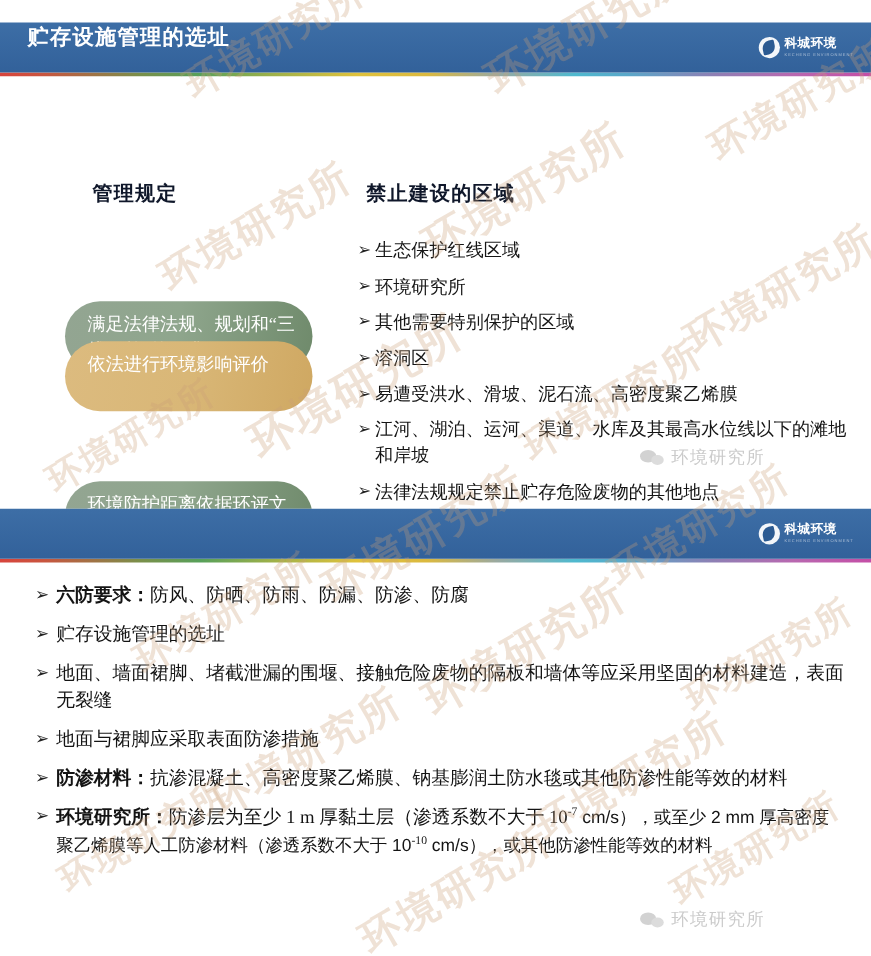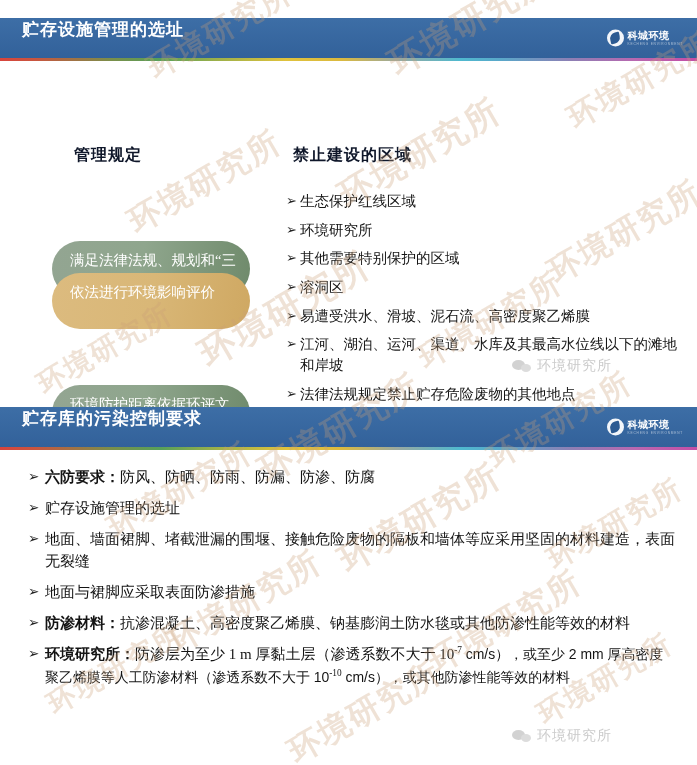--- a/index.html
+++ b/index.html
@@ -313,21 +313,20 @@
   <span class="wx-ico">
     <span class="wx-b1"></span>
       <span class="wx-b2"></span>
   </span>
   <span class="wx-label">环境研究所</span>
 </div>
 
 <section class="slide" id="slide-2">
 
   <div class="banner">
-    <div class="banner-title">贮存库的污染控制要求</div>
     <div class="banner-logo">
       <span class="logo-mark"></span>
       <span class="logo-text">
         <span class="logo-cn">科城环境</span>
         <span class="logo-en">KECHENG ENVIRONMENT</span>
       </span>
     </div>
   </div>
   <div class="rainbow"></div>
 

